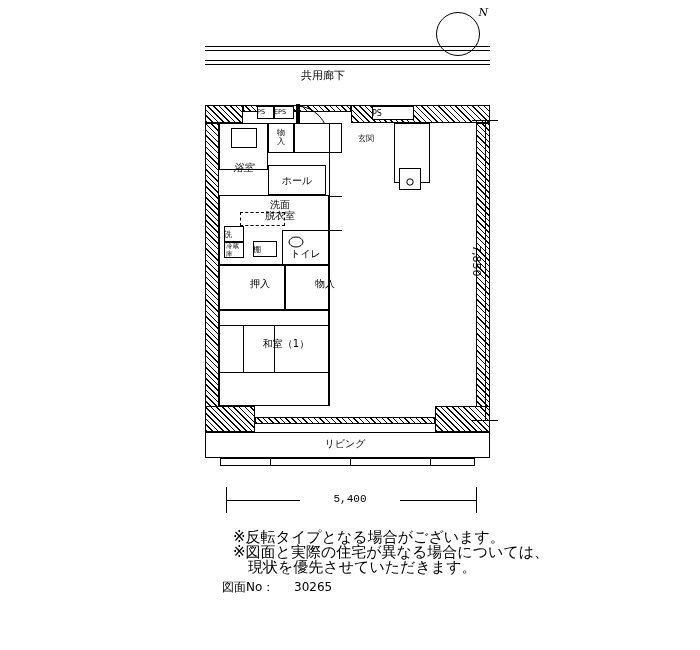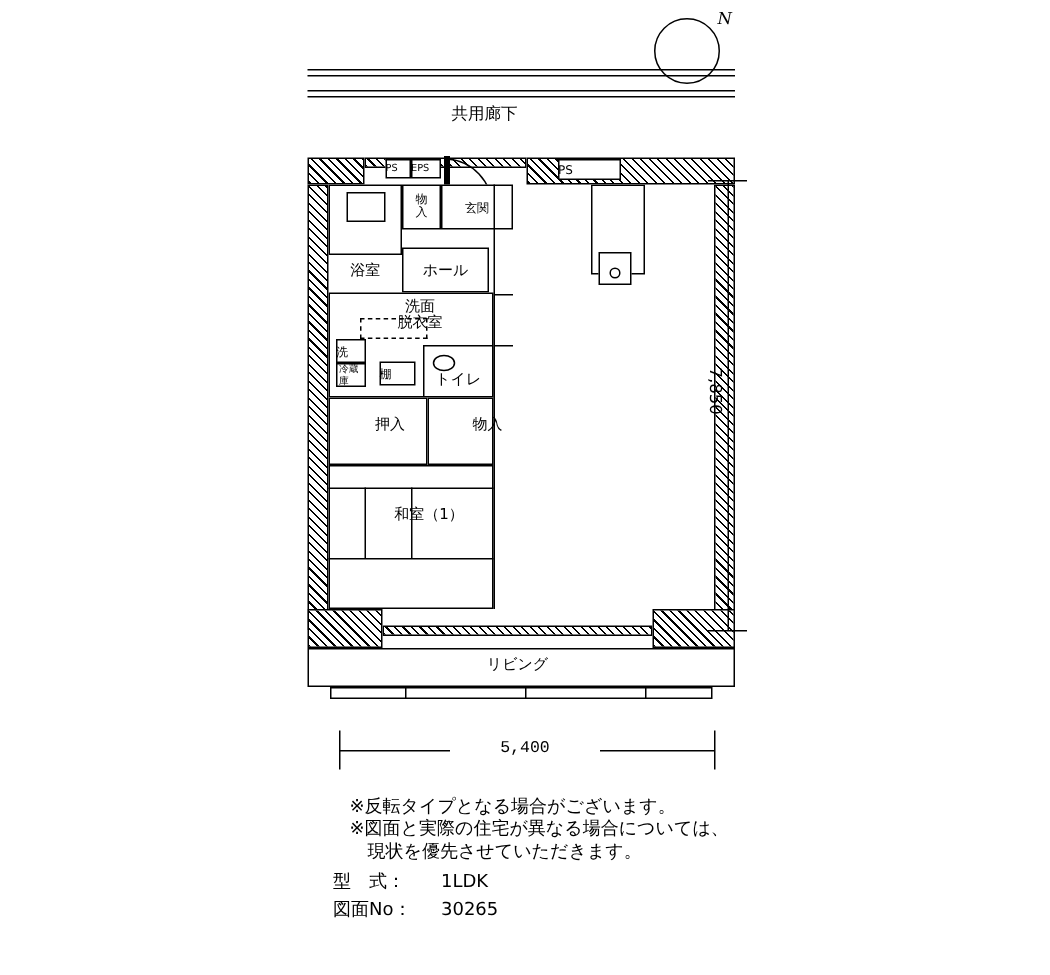--- a/index.html
+++ b/index.html
@@ -91,21 +91,21 @@
   .dimtick { background: #000; }
   .dimtext { font-size: 11px; font-family: Liberation Mono, monospace; }
   .dimtext-v {
     font-size: 11px;
     writing-mode: vertical-rl;
     text-orientation: mixed;
   }
 
   
   .notes {
-    font-size: 12px;
+    font-size: 15px;
     line-height: 15px;
     white-space: pre;
   }
   .spec {
     font-size: 12px;
     line-height: 19px;
     white-space: pre;
   }
 </style>
 </head>
@@ -158,28 +158,28 @@
       <path d="M2,2 A32,32 0 0 1 32,34" fill="none" stroke="#000" stroke-width="1"></path>
       <rect x="0" y="0" width="4" height="34" fill="#000"></rect>
     </svg>
   </div>
 
   <div class="abs thinbox" style="left:372px; top:106px; width:42px; height:14px;"></div>
   <div class="abs lbl-sm" style="left:372px; top:109px; width:42px;">PS</div>
 
   <div class="abs thinbox" style="left:219px; top:123px; width:49px; height:47px;"></div>
   <div class="abs thinbox" style="left:231px; top:128px; width:26px; height:20px;"></div>
-  <div class="abs lbl" style="left:219px; top:175px; width:49px;">浴室</div>
+  <div class="abs lbl" style="left:219px; top:162px; width:49px;font-style:italic;">浴室</div>
 
   <div class="abs thinbox" style="left:268px; top:123px; width:26px; height:30px;"></div>
   <div class="abs lbl lbl-sm" style="left:268px; top:128px; width:26px;">物
 入</div>
 
   <div class="abs thinbox" style="left:294px; top:123px; width:48px; height:30px;"></div>
-  <div class="abs lbl lbl-sm" style="left:294px; top:134px; width:48px;">玄関</div>
+  <div class="abs lbl lbl-sm" style="left:294px; top:134px; width:48px;padding-left:48px;">玄関</div>
 
   <div class="abs thinbox" style="left:268px; top:165px; width:58px; height:30px;"></div>
   <div class="abs lbl" style="left:268px; top:175px; width:58px;">ホール</div>
 
   <div class="abs thinbox" style="left:219px; top:195px; width:110px; height:70px;"></div>
   <div class="abs lbl" style="left:250px; top:199px; width:60px;">洗面
 脱衣室</div>
 
   <div class="abs dash" style="left:240px; top:212px; width:45px; height:14px;"></div>
   <div class="abs thinbox" style="left:224px; top:226px; width:20px; height:16px;"></div>
@@ -232,22 +232,18 @@
   <div class="abs dimtick" style="left:226px; top:487px; width:1px; height:26px;"></div>
   <div class="abs dimtick" style="left:476px; top:487px; width:1px; height:26px;"></div>
   <div class="abs dimtext" style="left:300px; top:493px; width:100px; text-align:center; background:#fff;">5,400</div>
 
   <div class="abs notes" style="left:233px; top:530px; width:440px;">※反転タイプとなる場合がございます。
 ※図面と実際の住宅が異なる場合については、
 　現状を優先させていただきます。</div>
 
   <div class="abs" style="left:222px; top:578px; width:300px;">
     <div style="display:flex;">
-      <div class="spec" style="width:72px;">型　式：</div>
-      <div class="spec">1LDK</div>
-    </div>
-    <div style="display:flex;">
       <div class="spec" style="width:72px;">図面No：</div>
       <div class="spec">30265</div>
     </div>
   </div>
 
 </div>
 
 </body></html>

